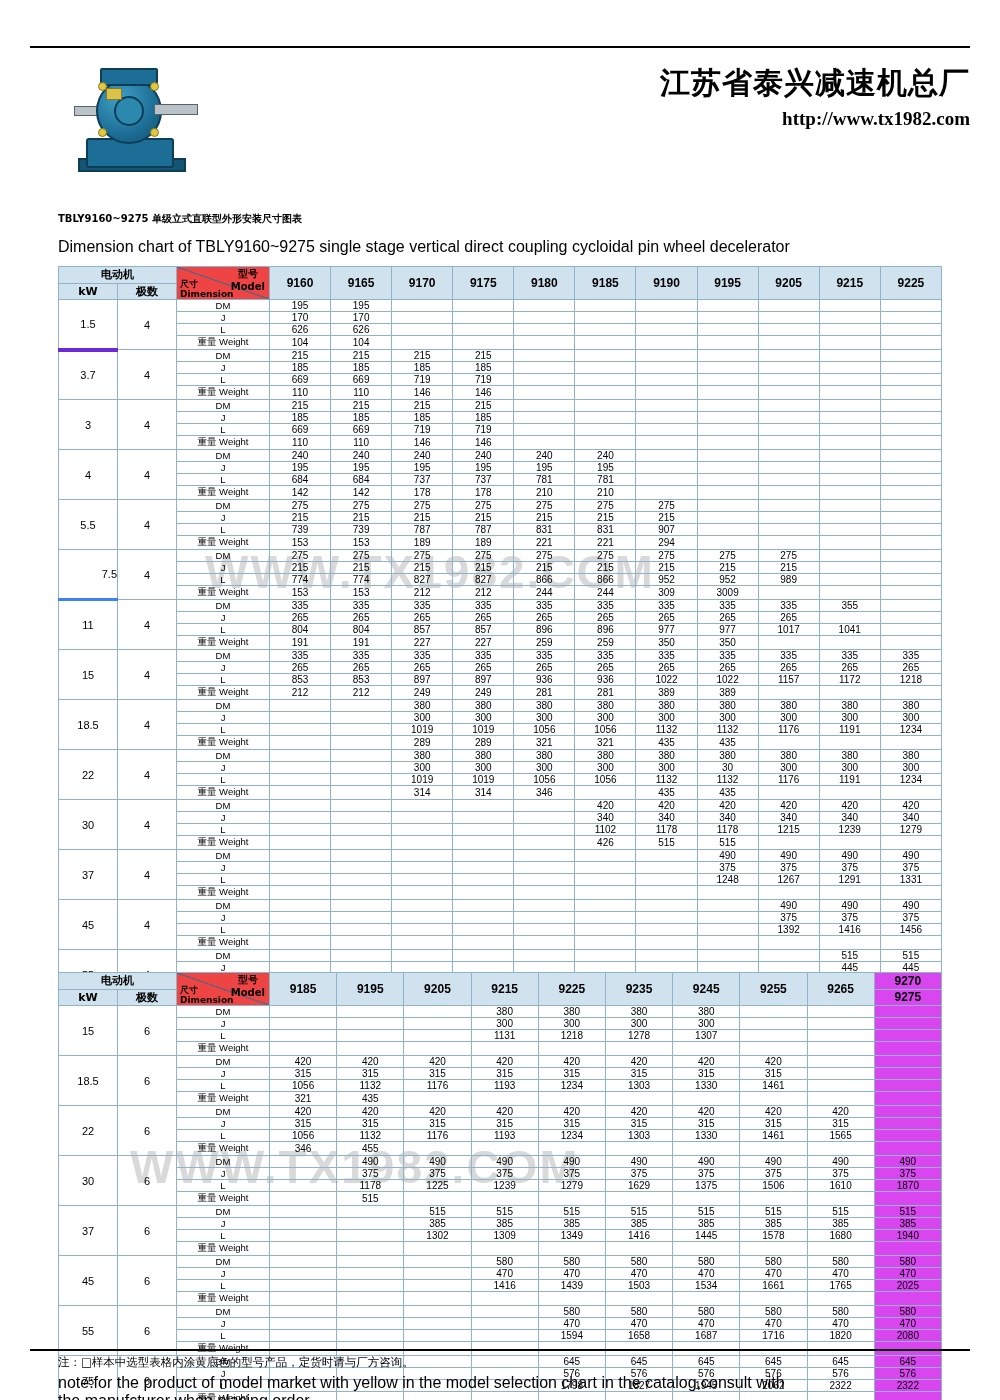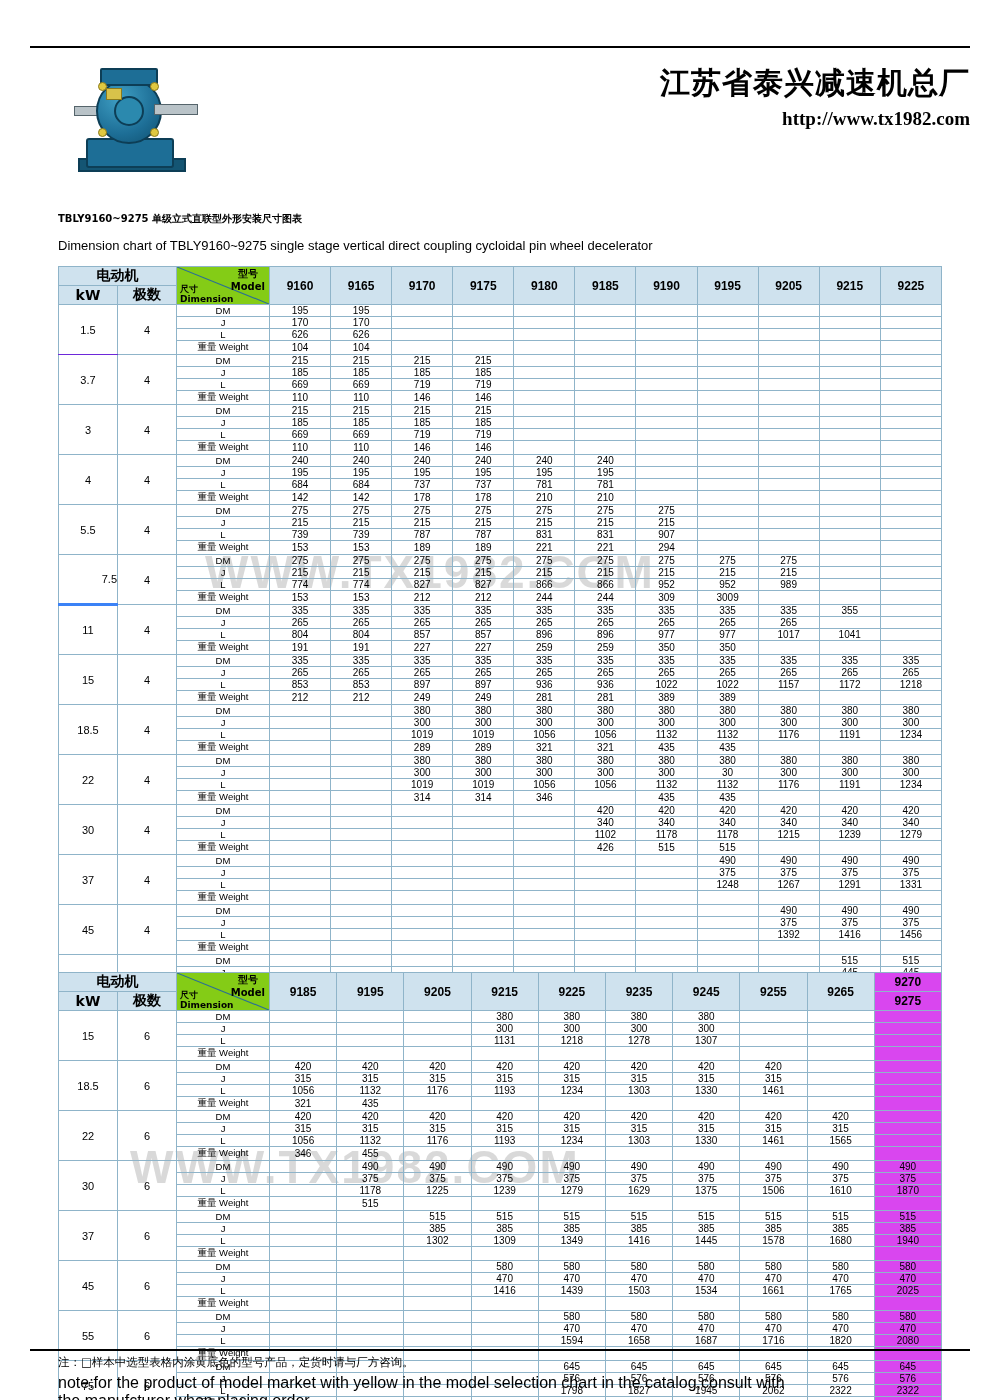--- a/index.html
+++ b/index.html
@@ -74,41 +74,41 @@
   }
   .company .tel{
     font-family:"DejaVu Sans", sans-serif;
     font-weight:bold;font-size:20px;line-height:28px;margin-top:4px;
   }
   .title-cn{
     position:absolute;left:58px;top:212px;font-size:10px;font-weight:bold;
     font-family:"DejaVu Sans", sans-serif;
   }
   .title-en{
-    position:absolute;left:58px;top:238px;font-size:13px;
+    position:absolute;left:58px;top:238px;font-size:16px;
     font-family:"Liberation Sans", sans-serif;
   }
 
   table.dim{
     position:absolute;border-collapse:collapse;font-size:10px;
     font-family:"Liberation Sans", sans-serif;
   }
   table.dim td,table.dim th{
     border:1px solid #8fb4c9;padding:0;text-align:center;vertical-align:middle;
   }
   .hdr{
-    background:#cfe2ee;font-weight:bold;font-size:14px;height:15px;
+    background:#cfe2ee;font-weight:bold;font-size:11px;height:15px;
     font-family:"DejaVu Sans", sans-serif;
   }
   .hdr-model{
     background:#cfe2ee;font-weight:bold;font-size:12px;
     font-family:"Liberation Sans", sans-serif;
   }
   .corner{
-    background:#84cc16;position:relative;height:32px;width:92px;padding:0;
+    background:#ef4444;position:relative;height:32px;width:92px;padding:0;
   }
   .corner .diag{
     position:absolute;left:0;top:0;width:100%;height:100%;
   }
   .corner .lbl-top{
     position:absolute;right:4px;top:0px;font-size:10px;font-weight:bold;
     font-family:"DejaVu Sans", sans-serif;
   }
   .corner .lbl-bot{
     position:absolute;left:3px;bottom:0px;font-size:9px;font-weight:bold;line-height:10px;text-align:left;
@@ -201,21 +201,21 @@
           <td class="hdr-model" rowspan="2">9195</td>
           <td class="hdr-model" rowspan="2">9205</td>
           <td class="hdr-model" rowspan="2">9215</td>
           <td class="hdr-model" rowspan="2">9225</td>
         </tr>
         <tr>
           <td class="hdr" style="width:58px">kW</td>
           <td class="hdr" style="width:58px">极数</td>
         </tr>
         <tr class="rowgrp grp-top">
-          <td class="kw" rowspan="4" style="border-top:1px solid #8fb4c9;border-bottom:1px solid #6d28d9;">1.5</td>
+          <td class="kw" rowspan="4" style="border-top:1px solid #8fb4c9;border-bottom:4px solid #6d28d9;">1.5</td>
           <td class="pole" rowspan="4" style="border-top:1px solid #8fb4c9;border-bottom:1px solid #8fb4c9;">4</td>
           <td class="dimname">DM</td>
           <td class="val">195</td>
           <td class="val">195</td>
           <td class="val"></td>
           <td class="val"></td>
           <td class="val"></td>
           <td class="val"></td>
           <td class="val"></td>
           <td class="val"></td>

